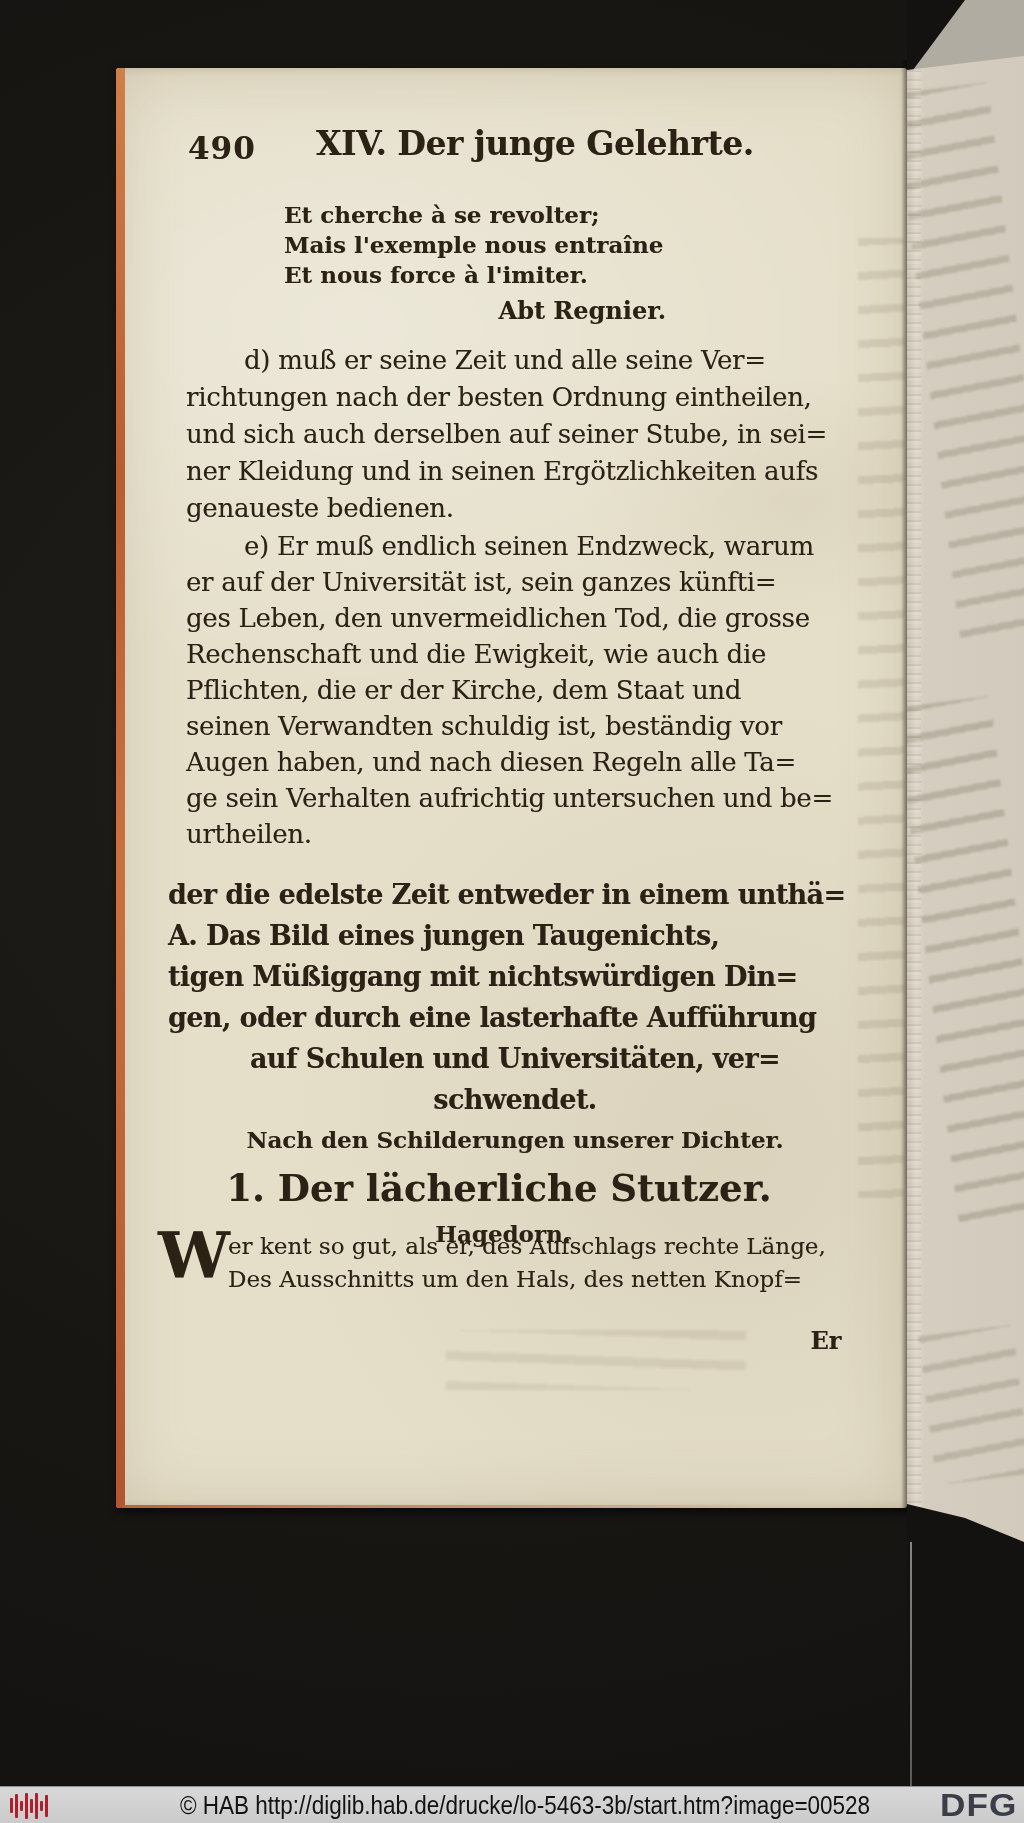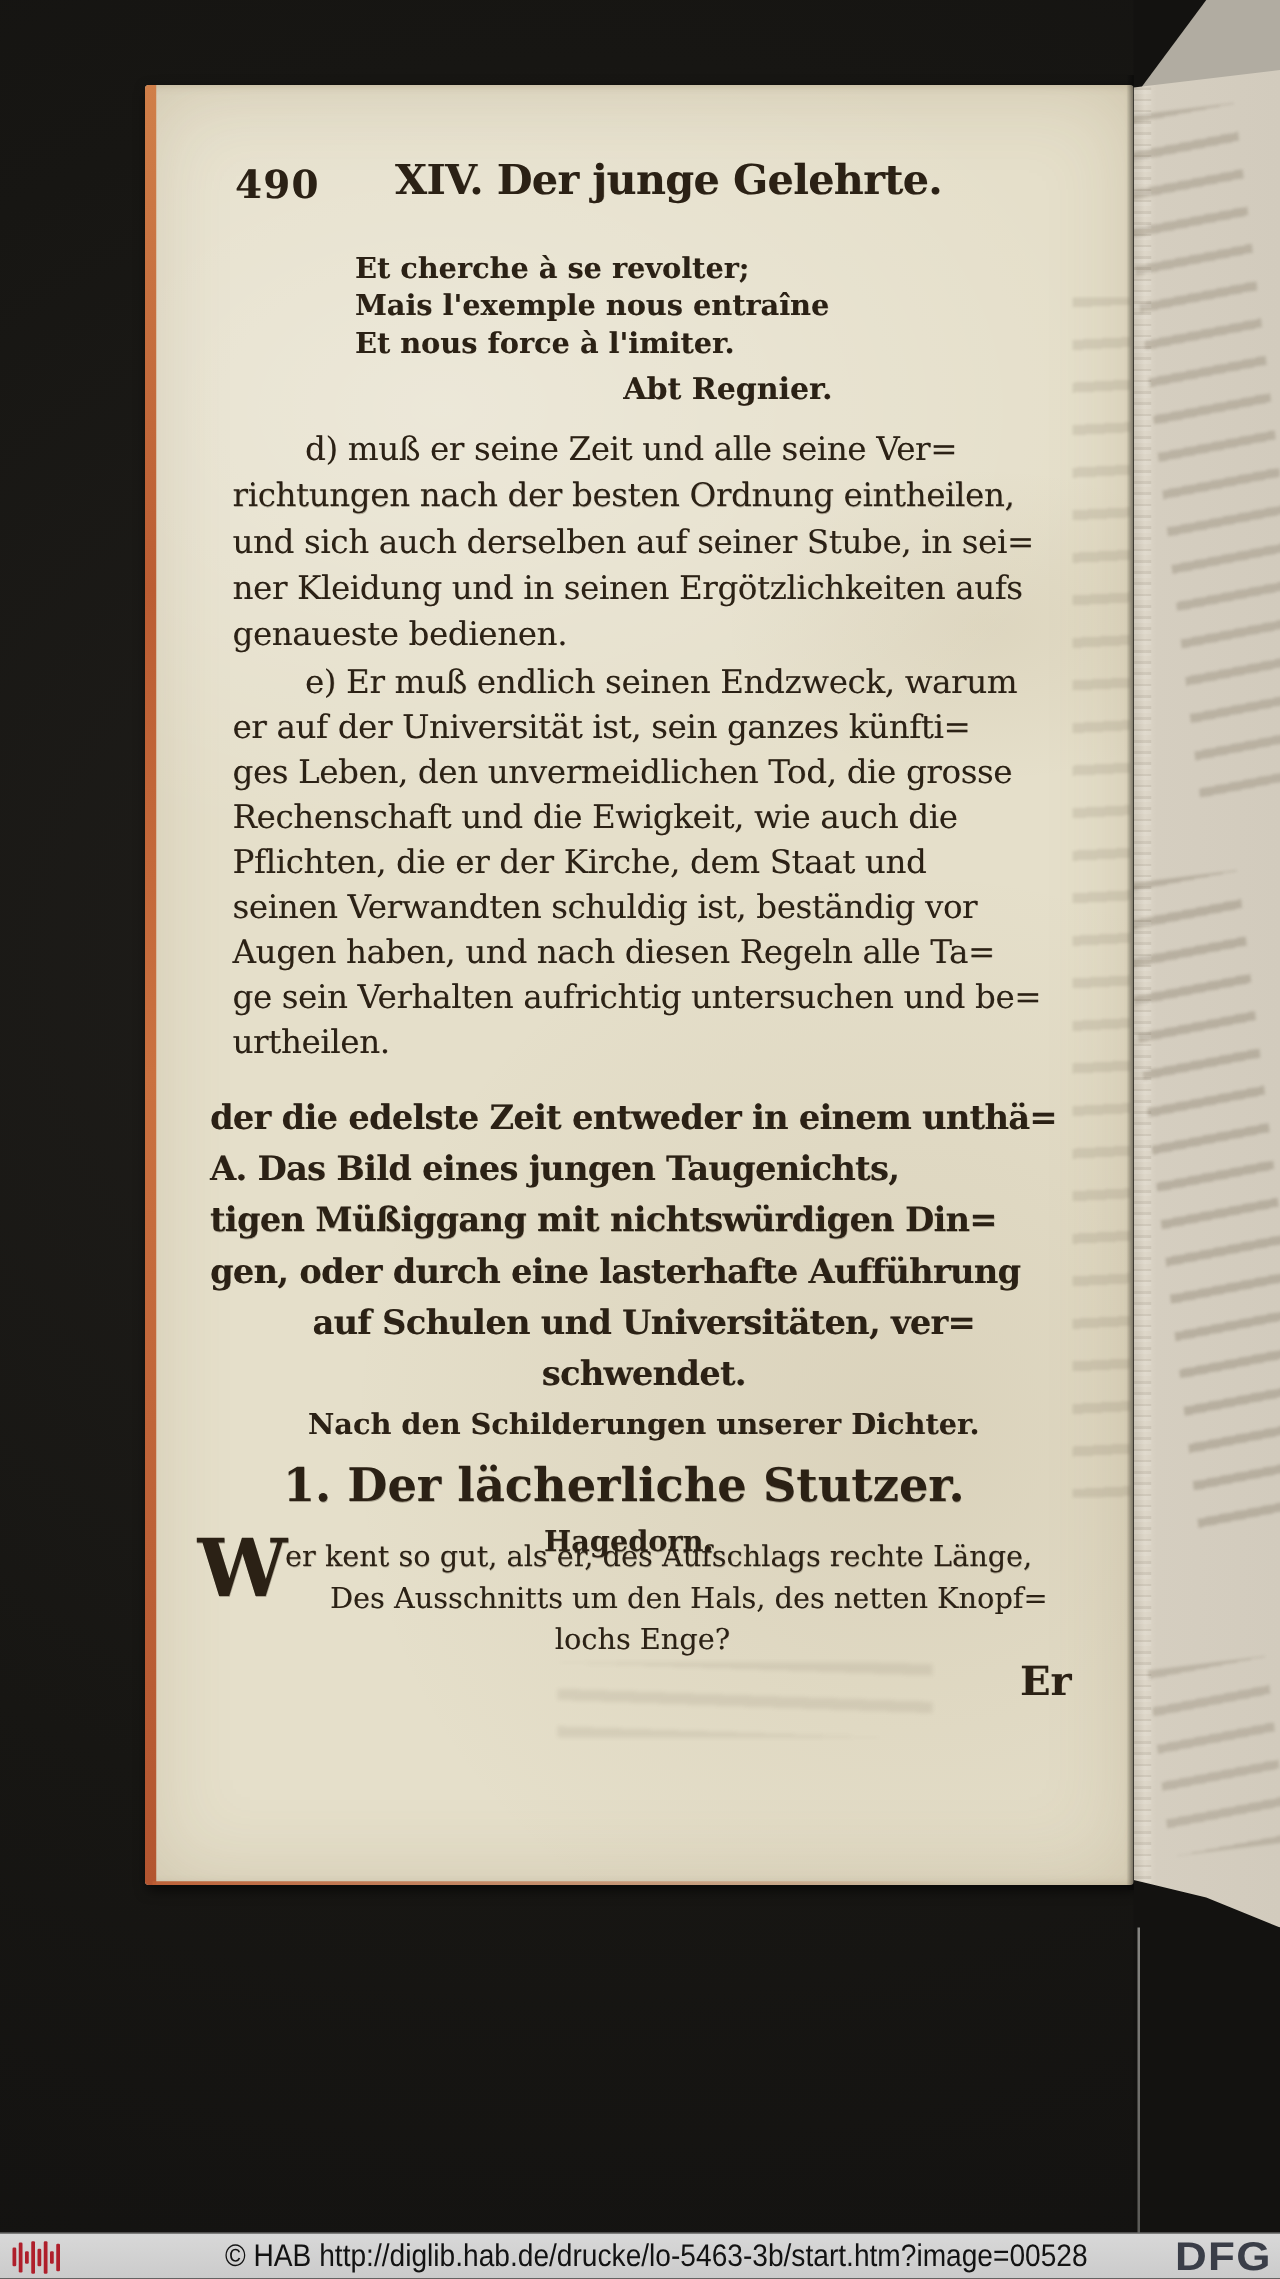--- a/index.html
+++ b/index.html
@@ -37,23 +37,23 @@
   .heading-a{left:52px;top:806px;width:694px;font-size:27px;font-weight:700;line-height:41px;letter-spacing:-.6px;}
   .heading-a .ctr{text-align:center;}
 
   .subtitle{left:52px;top:1058px;width:694px;text-align:center;font-size:23px;font-weight:600;}
   .section-heading{left:36px;top:1098px;width:694px;text-align:center;font-size:37px;font-weight:700;}
   .section-author{left:40px;top:1152px;width:694px;text-align:center;font-size:23px;font-weight:700;}
 
   .verse{left:36px;top:1162px;width:724px;font-size:23px;line-height:33px;font-weight:500;}
   .verse .dropcap{position:absolute;left:6px;top:-4px;font-size:64px;line-height:60px;font-weight:700;}
   .verse .v1{margin-left:76px;white-space:nowrap;}
-  .verse .v2{margin-left:112px;white-space:nowrap;}
+  .verse .v2{margin-left:76px;white-space:nowrap;}
   .verse .v3{text-align:center;}
-  .catchword{left:700px;top:1258px;width:60px;text-align:left;font-size:32px;font-weight:600;}
+  .catchword{left:680px;top:1258px;width:60px;text-align:center;font-size:24px;font-weight:600;}
 
   
   .ghost-col{position:absolute;left:742px;top:170px;width:46px;height:960px;opacity:.13;filter:blur(1.3px);
         background:repeating-linear-gradient(177deg, rgba(80,68,50,.9) 0 8px, rgba(80,68,50,0) 8px 34px);}
   .ghost-bottom{position:absolute;left:330px;top:1262px;width:300px;height:60px;opacity:.10;filter:blur(1.5px);
         background:repeating-linear-gradient(2deg, rgba(80,68,50,.9) 0 9px, rgba(80,68,50,0) 9px 30px);}
 
   
   .strip{position:absolute;left:907px;top:0;width:117px;height:1786px;background:#131210;}
   .strip-gray-tri{position:absolute;left:0;top:0;width:117px;height:74px;background:#b1aca1;
@@ -139,21 +139,20 @@
     </div>
 
     <div class="txt subtitle ink">Nach den Schilderungen unserer Dichter.</div>
     <div class="txt section-heading ink">1. Der lächerliche Stutzer.</div>
     <div class="txt section-author ink">Hagedorn.</div>
 
     <div class="txt verse">
       <span class="dropcap ink">W</span>
       <div class="v1 ink">er kent so gut, als er, des Aufschlags rechte Länge,</div>
       <div class="v2 ink">Des Ausschnitts um den Hals, des netten Knopf=</div>
-      <div class="v3 ink">lochs Enge?</div>
     </div>
 
     <div class="txt catchword ink">Er</div>
   </div>
 
   <div class="page-shadow-right"></div>
 
   <div class="strip">
     <div class="strip-gray-tri"></div>
     <div class="strip-page">

